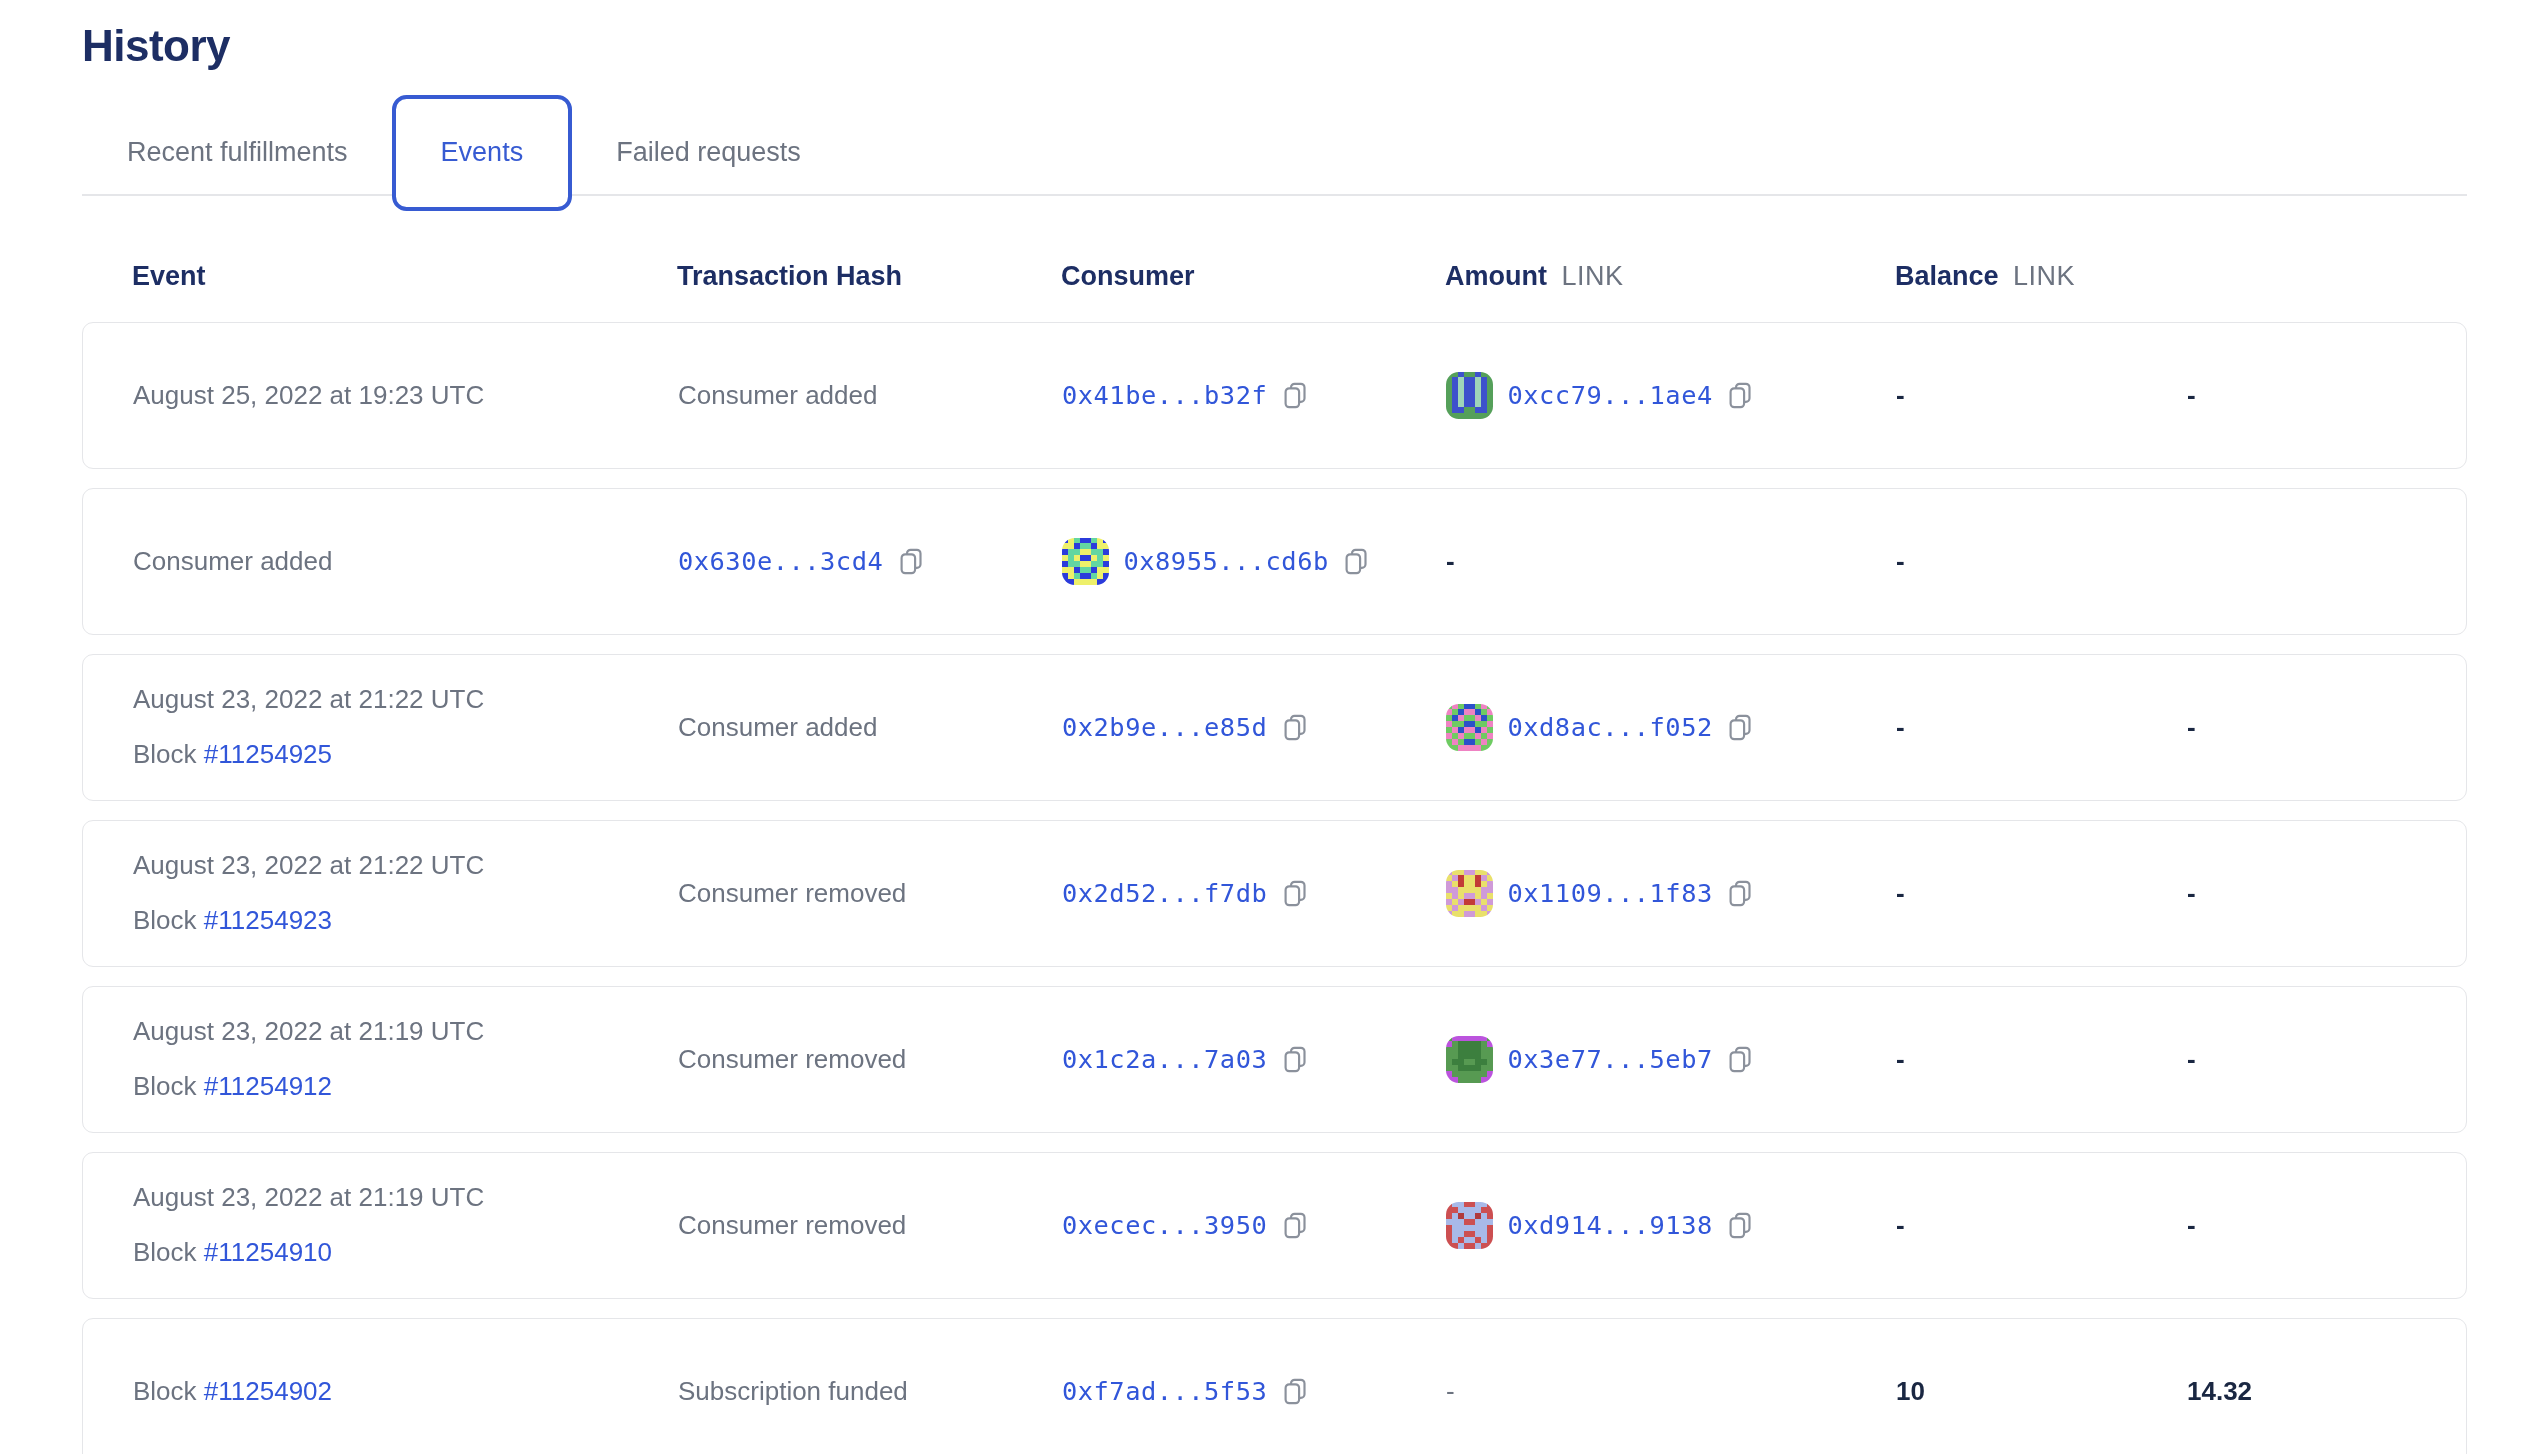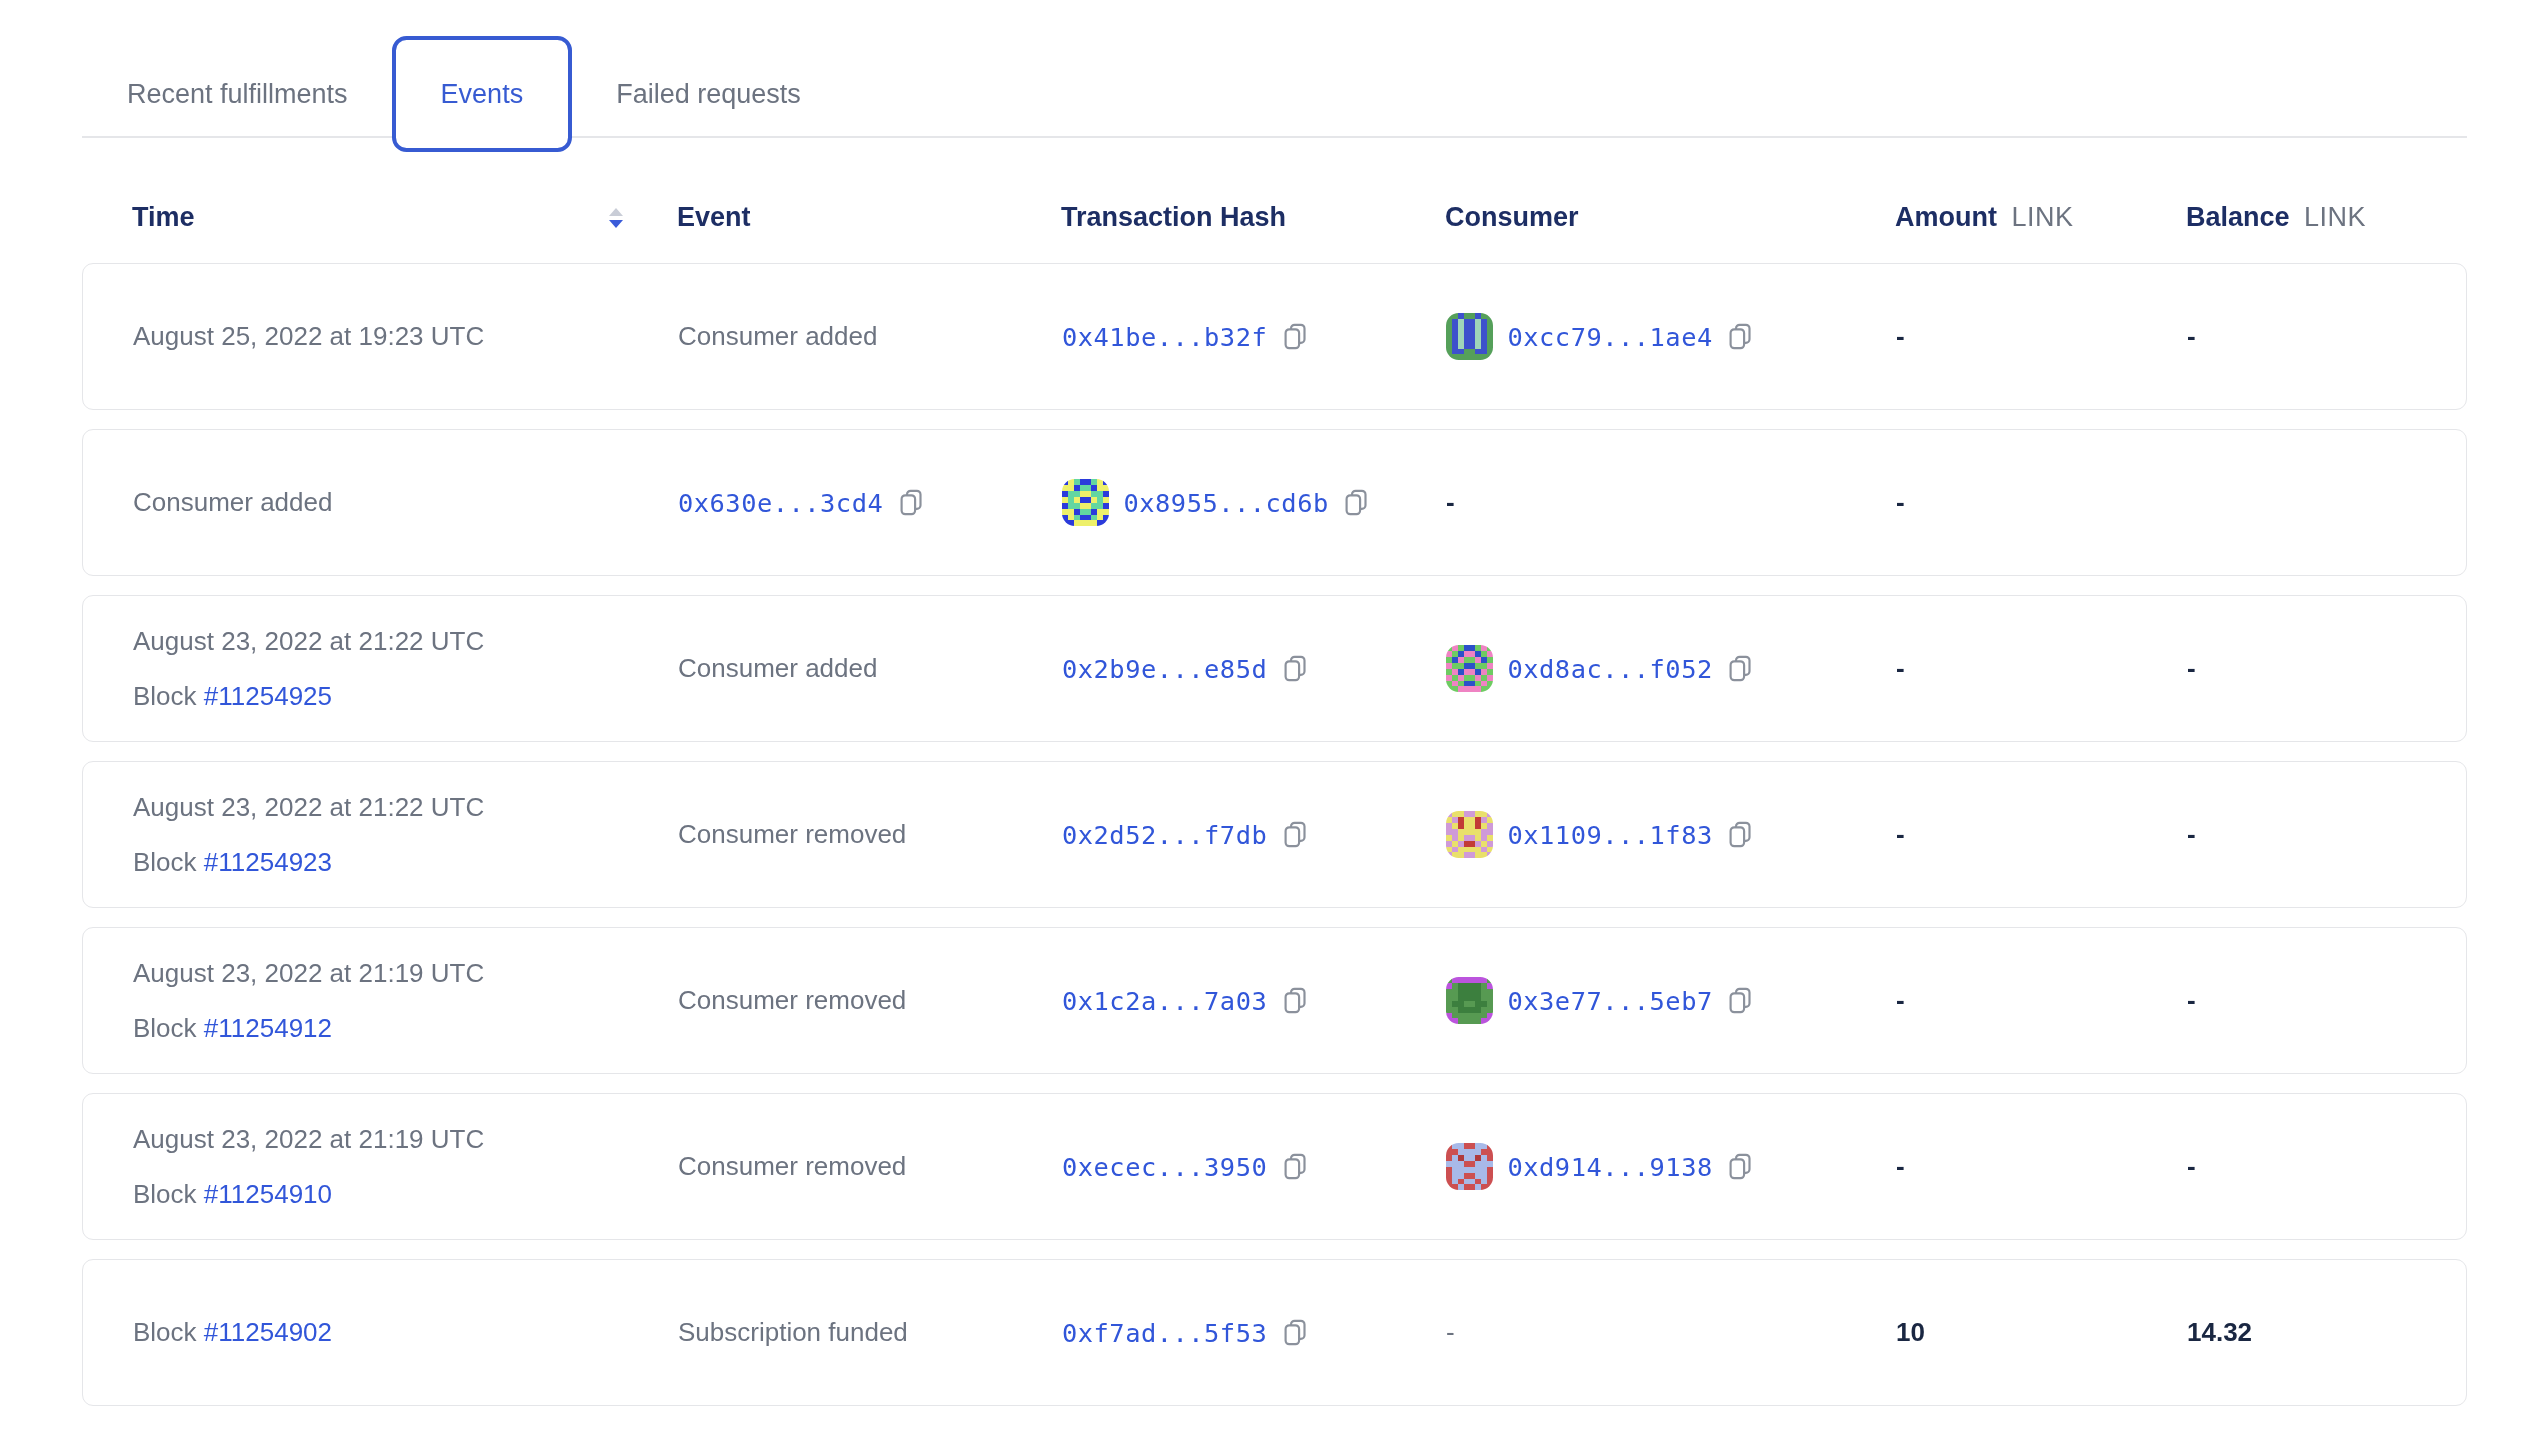--- a/index.html
+++ b/index.html
@@ -38,41 +38,35 @@
   .dash-gray{color:#6c7380;font-weight:400;}
   .blockie{display:grid;grid-template-columns:repeat(8,1fr);grid-template-rows:repeat(8,1fr);
     width:47px;height:47px;border-radius:12.7px;overflow:hidden;flex:none;}
   .blockie i{display:block;}
 </style>
 </head>
 <body>
 
 <div class="page">
 
+  <h1 class="title">History</h1>
 
   <div class="tabstrip">
     <div class="tab">
       <span>Recent fulfillments</span>
     </div>
     <div class="tab active">
       <span>Events</span>
     </div>
     <div class="tab">
       <span>Failed requests</span>
     </div>
   </div>
 
   <div class="thead grid-cols">
-    <div class="th">
-      <span>Time</span>
-      <span class="sort">
-          <i class="up"></i>
-          <i class="down"></i>
-        </span>
-    </div>
     <div class="th">
       <span>Event</span>
     </div>
     <div class="th">
       <span>Transaction Hash</span>
     </div>
     <div class="th">
       <span>Consumer</span>
     </div>
     <div class="th">

